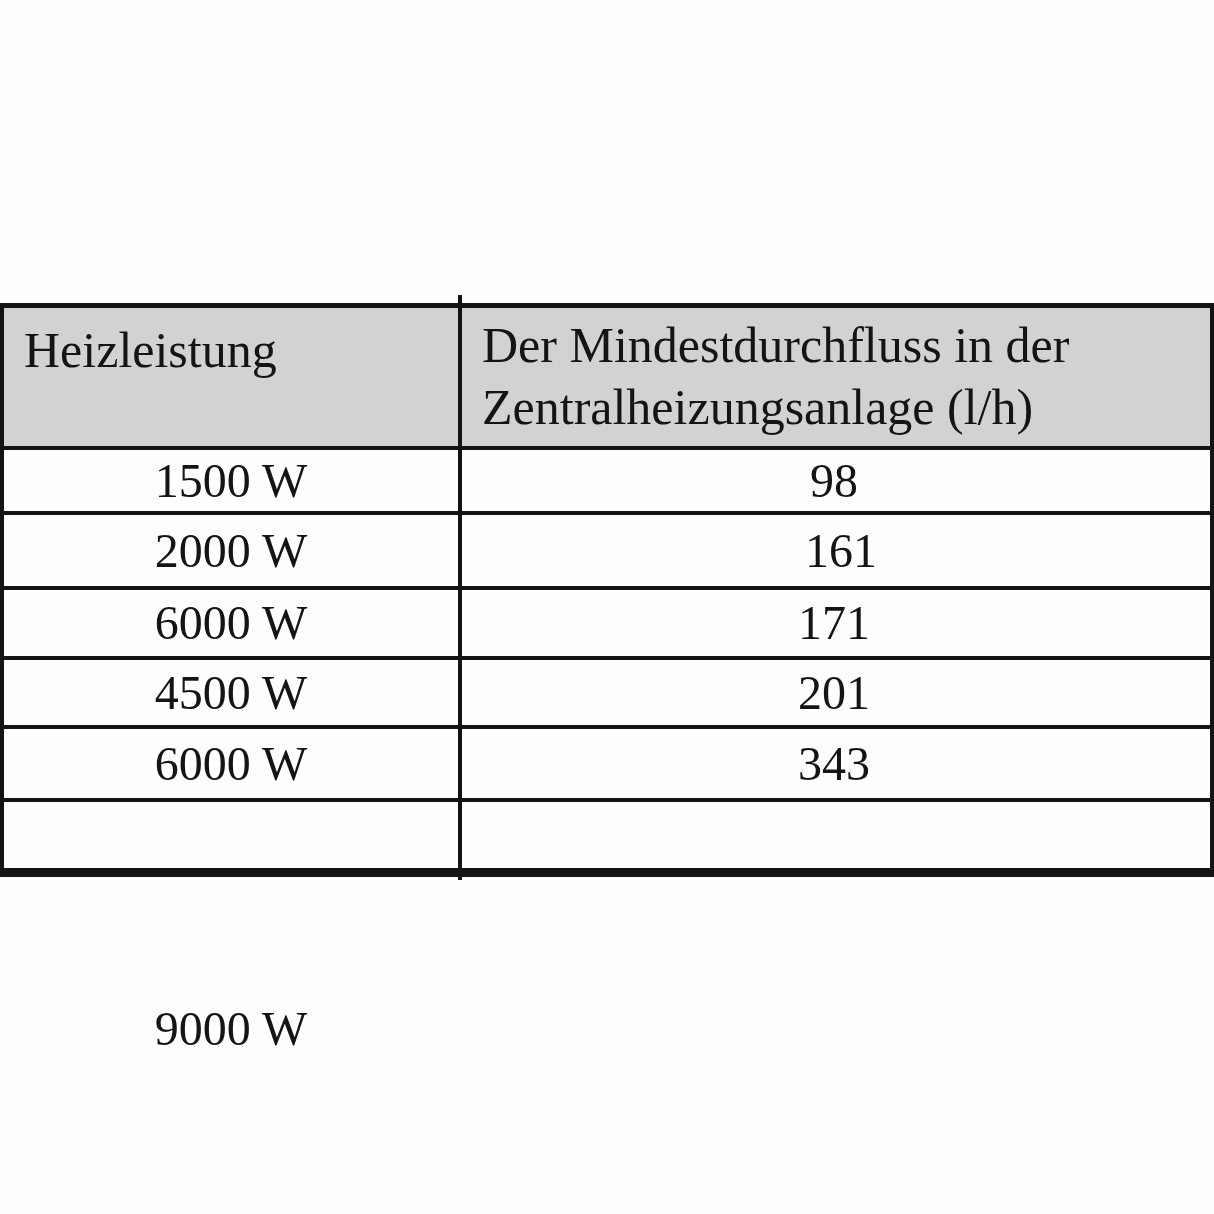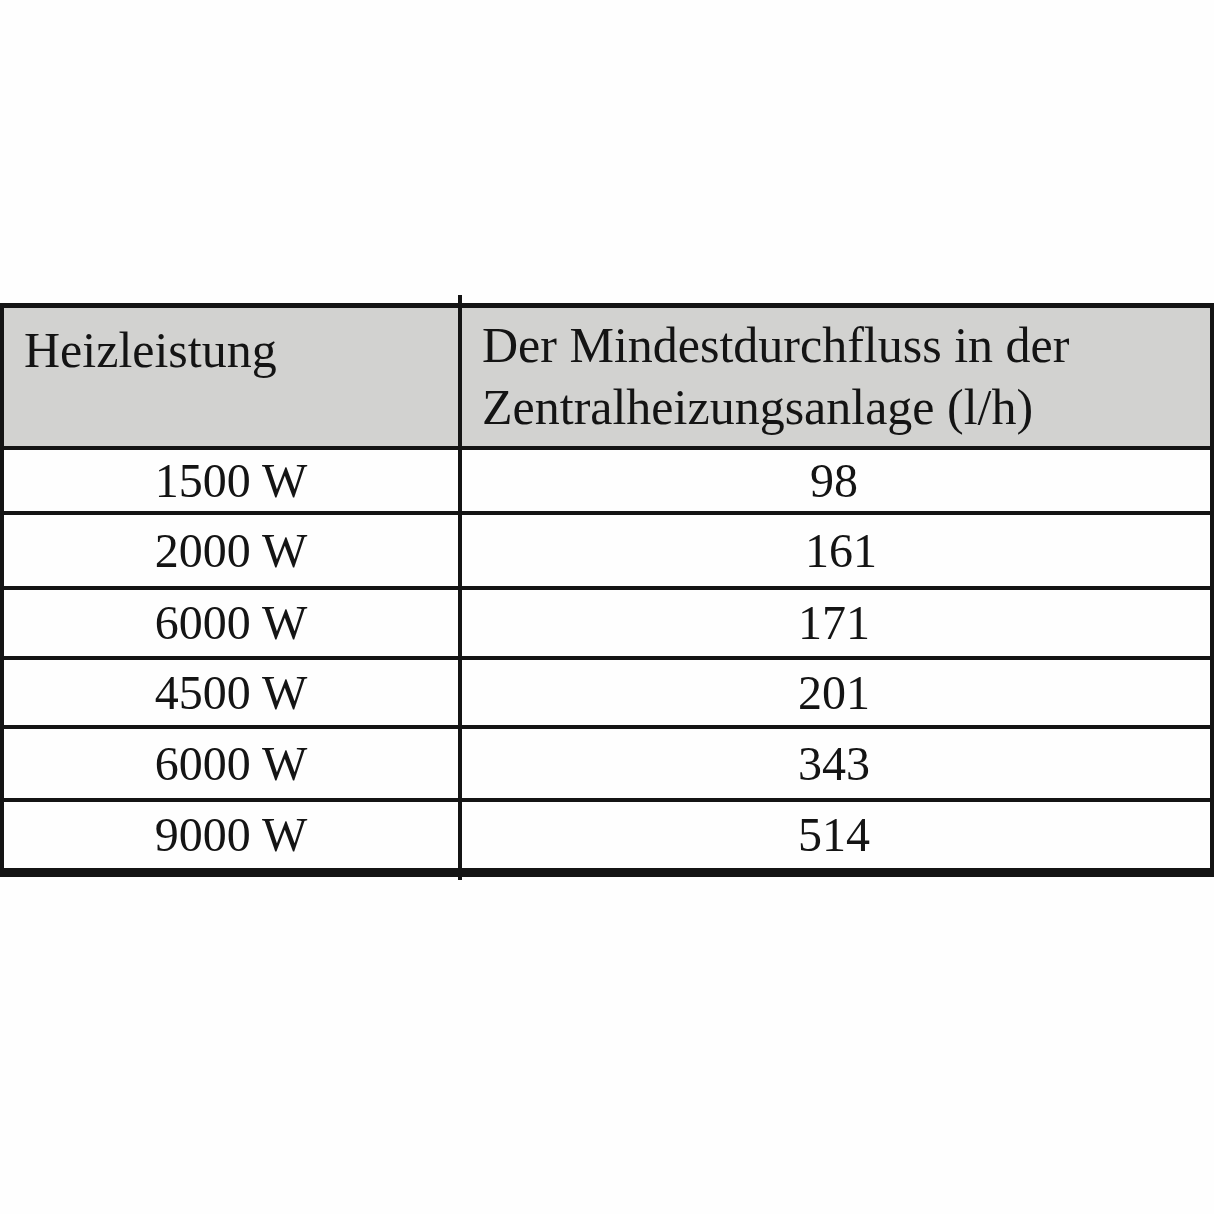--- a/index.html
+++ b/index.html
@@ -66,21 +66,21 @@
     justify-content:center;
     font-size:48px;
     line-height:1;
     padding-bottom:0;
   }
   .r1{height:65px;}
   .r2{height:75px;gap:14px;}
   .r3{height:70px;}
   .r4{height:69px;}
   .r5{height:73px;}
-  .r6{height:70px;}
+  .r6{height:70px;flex-direction:column;}
   .col-divider{
     position:absolute;
     left:454px;
     top:-13px;
     width:4px;
     height:585px;
     background:var(--border-color);
   }
 </style>
 </head>

